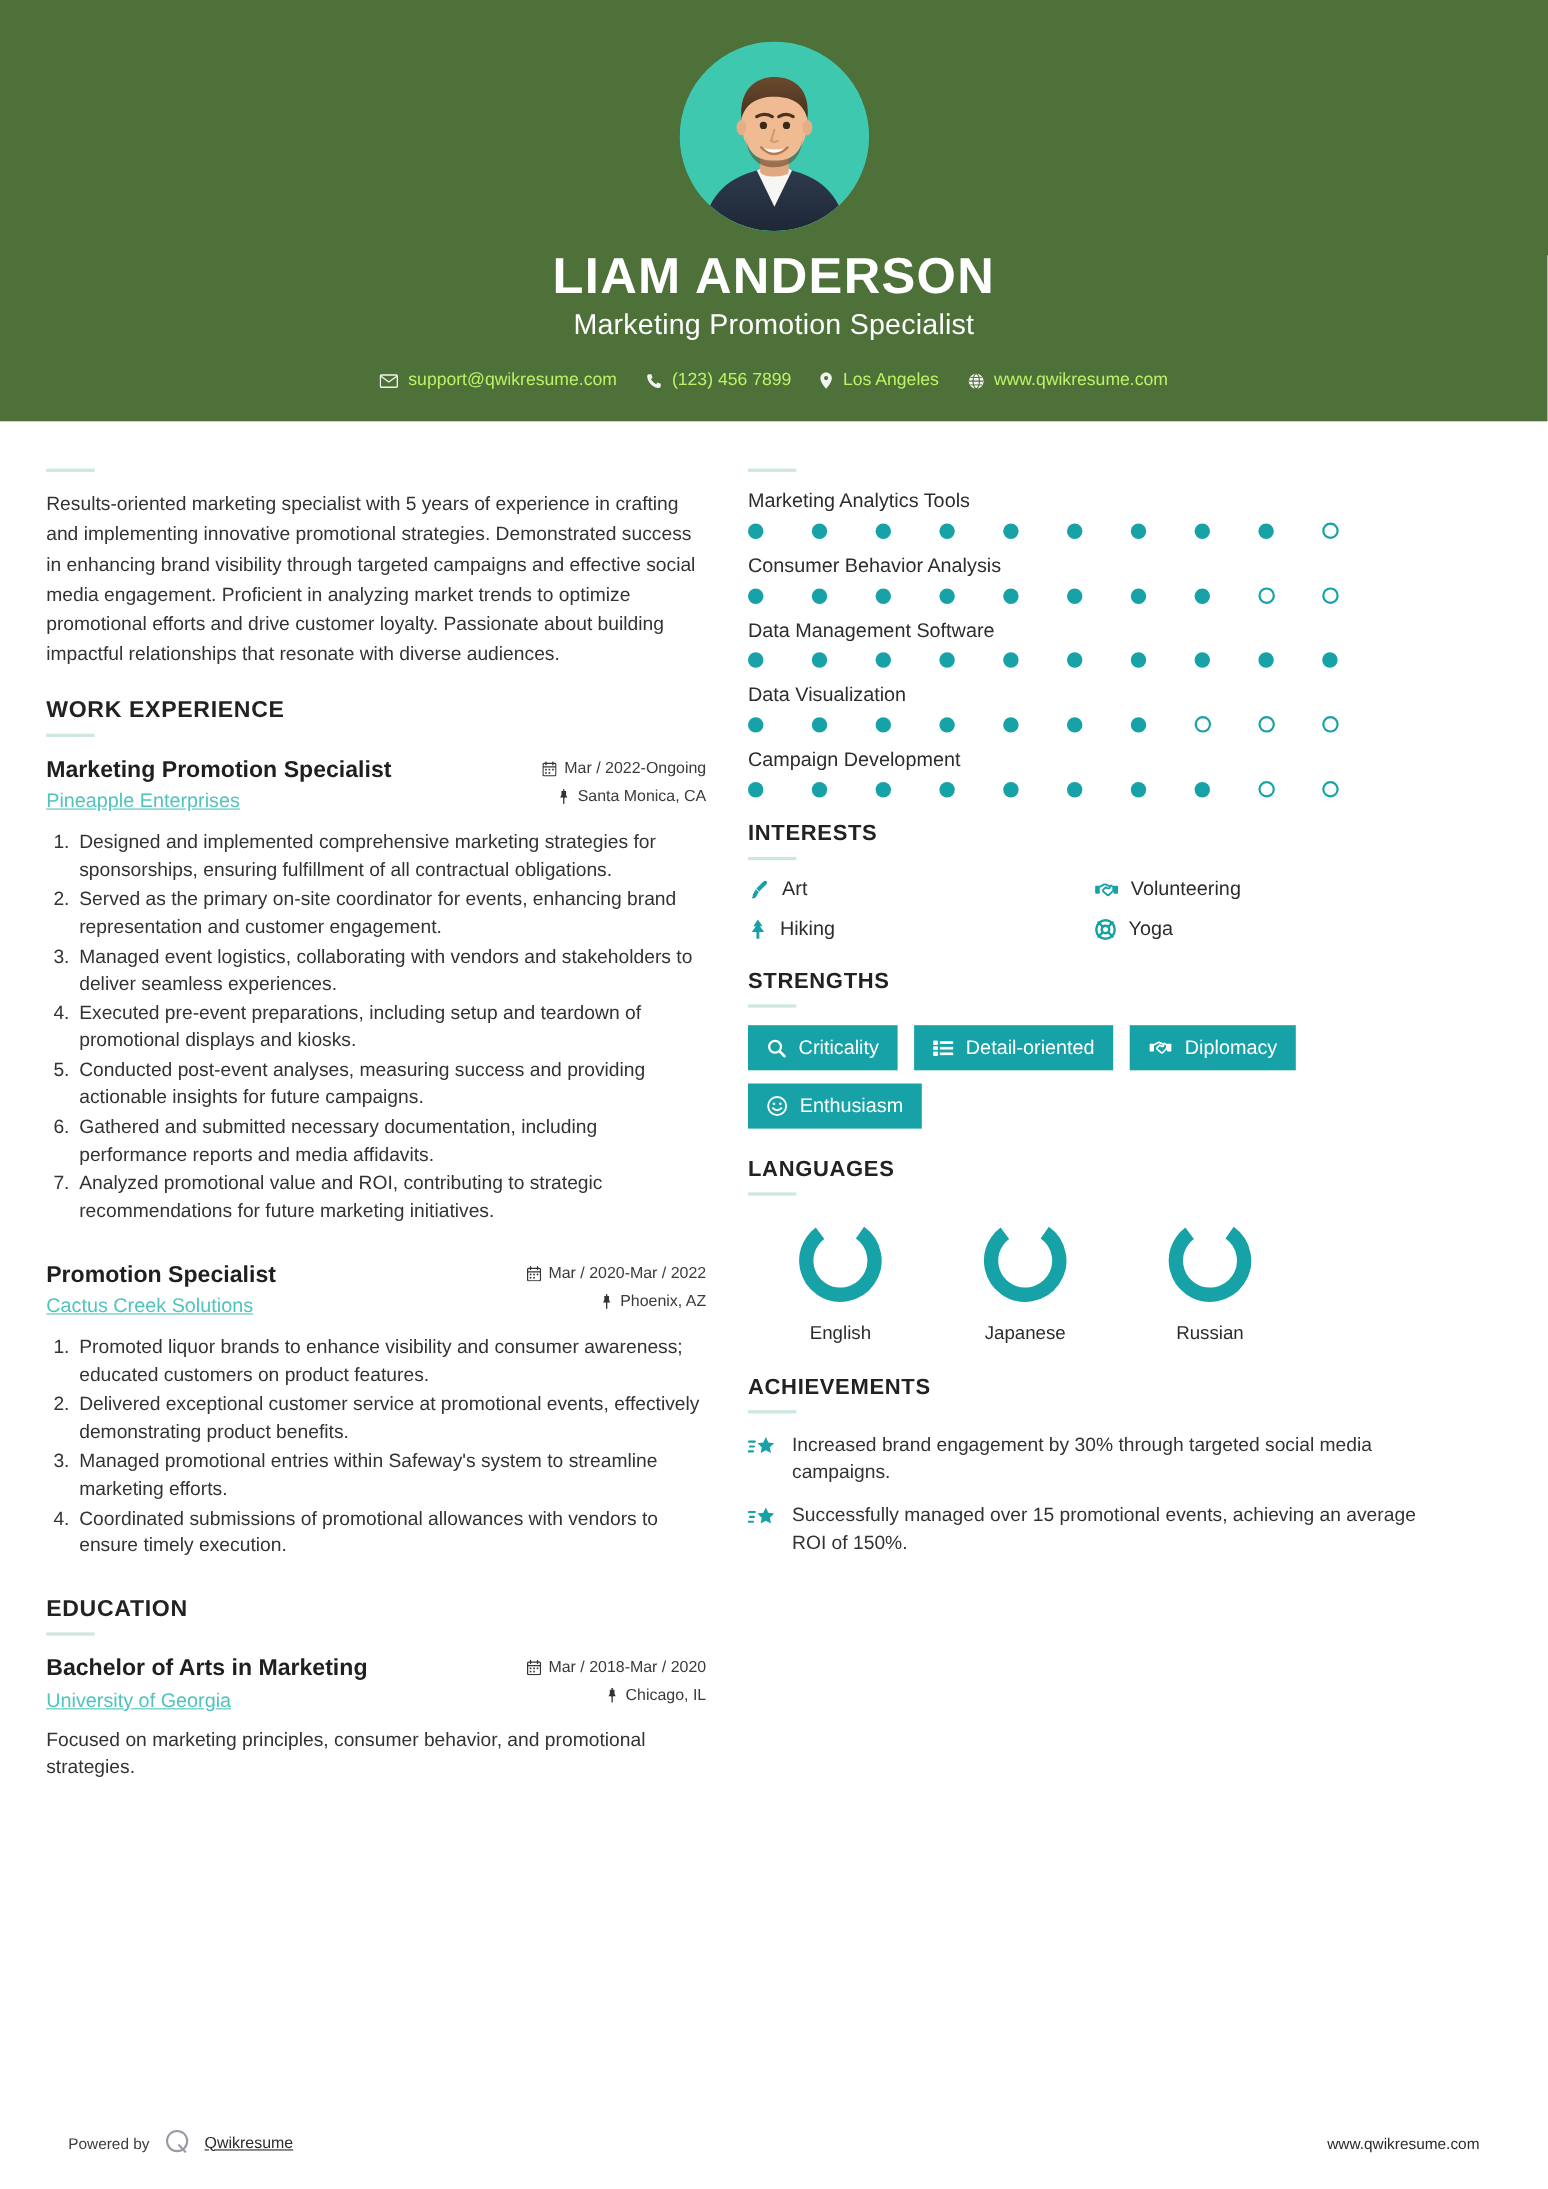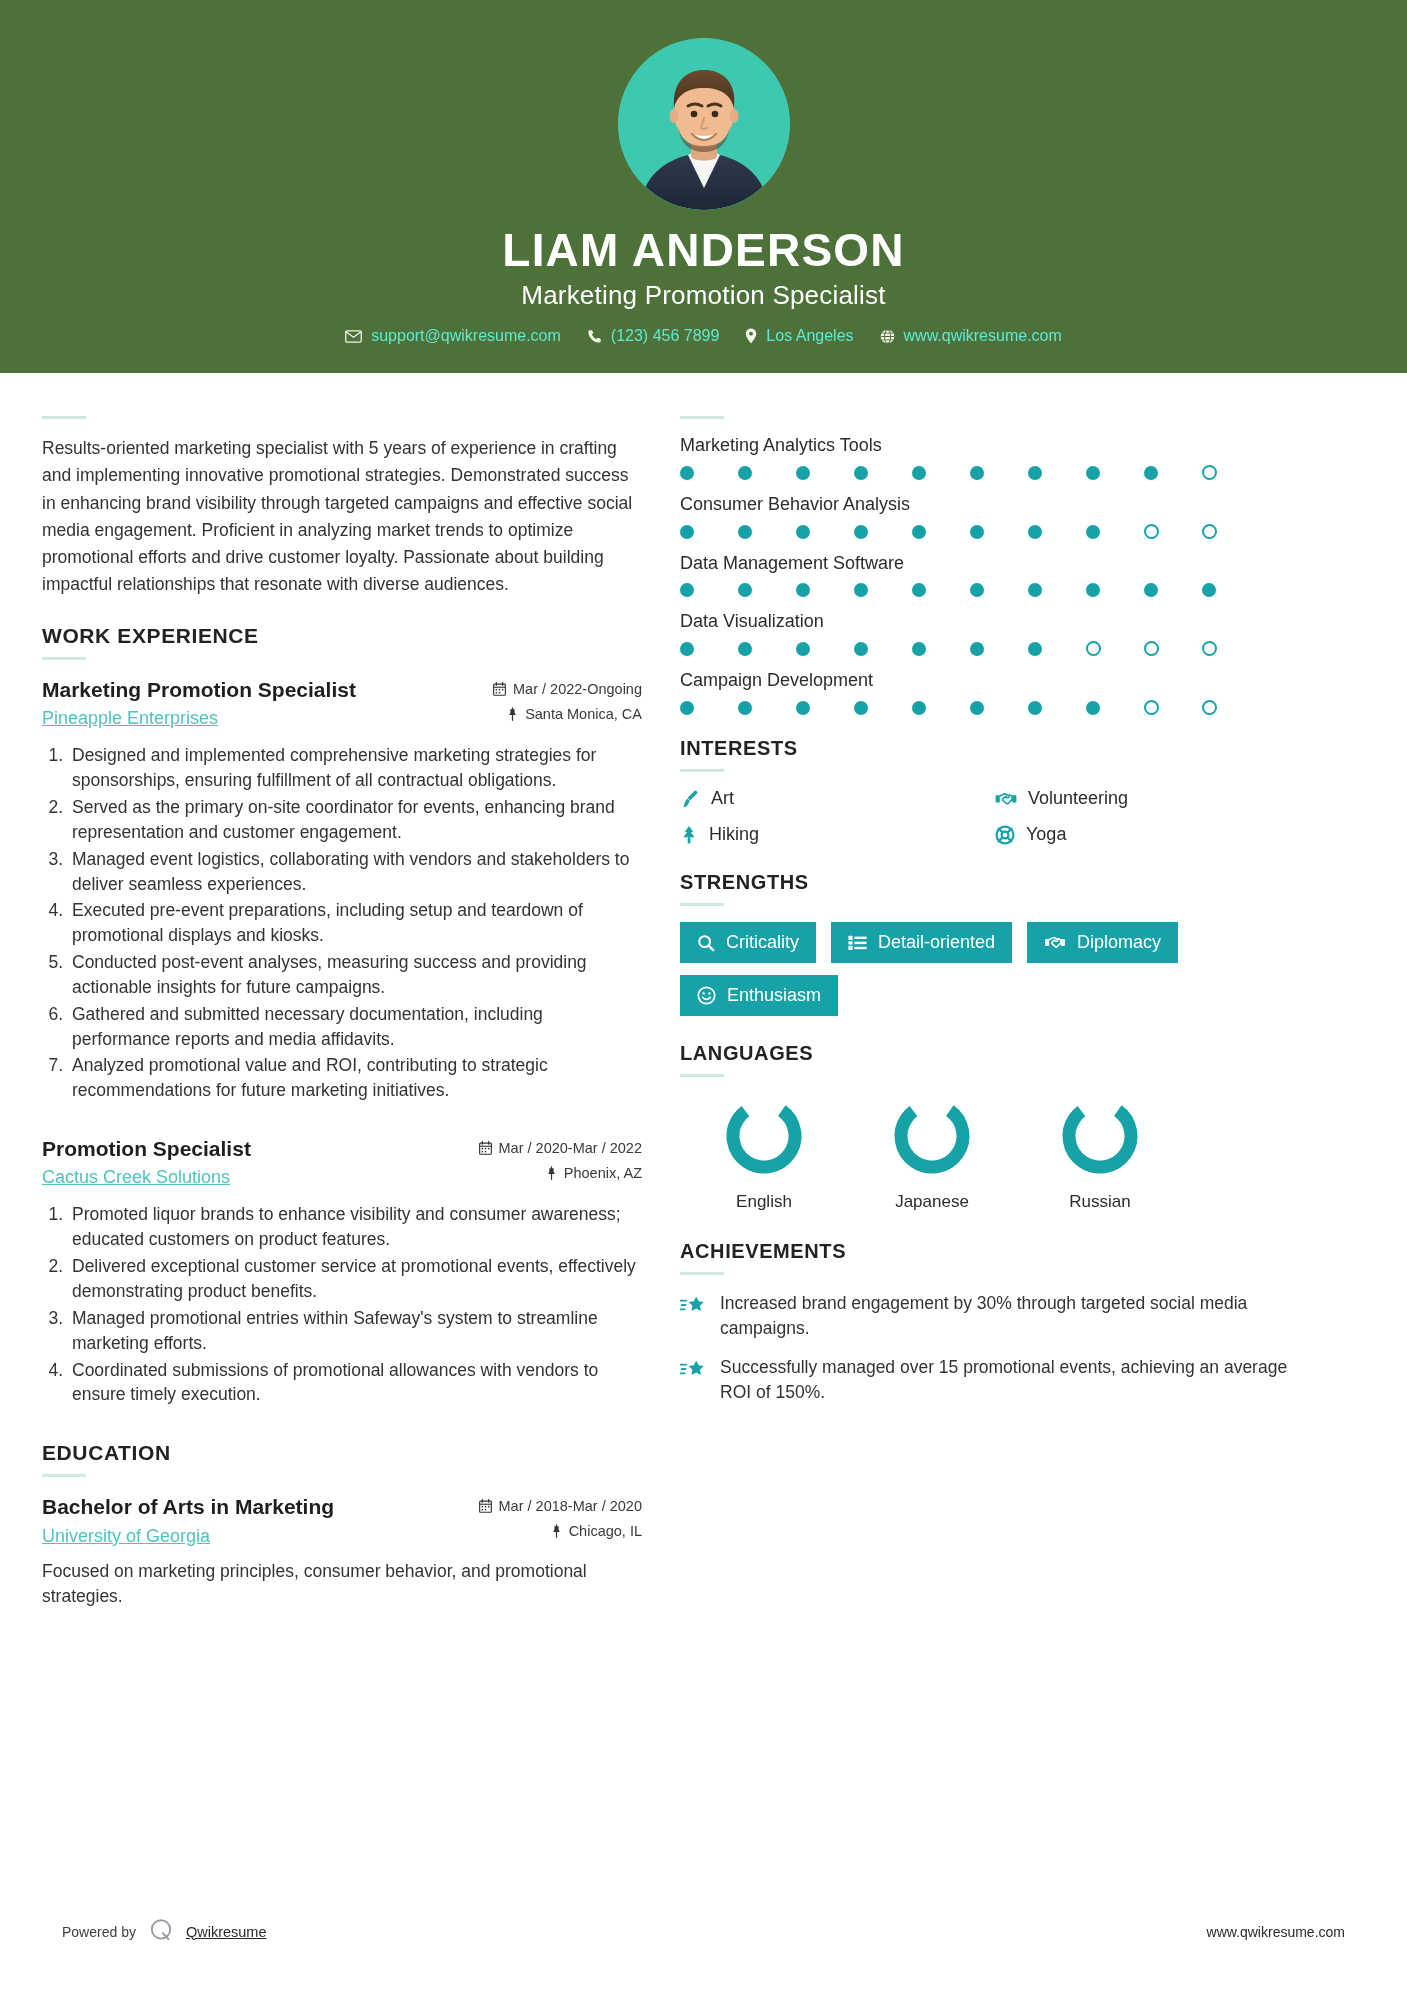--- a/index.html
+++ b/index.html
@@ -35,26 +35,26 @@
     line-height:1.05;
   }
   .job-title {
     font-size:26px;
     font-weight:normal;
     color:#ffffff;
     margin-top:6px;
     letter-spacing:0.2px;
   }
   .contact-row {
-    margin-top:16px;
+    margin-top:26px;
     display:flex;
     justify-content:center;
     align-items:center;
     gap:10px;
-    color:#5eead4;
+    color:#bef264;
     font-size:16px;
   }
   .contact-item { display:flex; align-items:center; gap:9px; padding:0 8px; }
   .contact-item svg { display:block; }
 
   
   .body-grid {
     display:flex;
     padding:34px 42px 0 42px;
     gap:38px;
@@ -219,21 +219,21 @@
   .ach-icon { flex:0 0 auto; padding-top:3px; }
   .ach-text {
     font-size:17.5px;
     line-height:1.42;
     color:#333;
   }
 
   
   .footer {
     position:absolute;
-    left:0; right:0; bottom:44px;
+    left:0; right:0; bottom:27px;
     display:flex;
     justify-content:space-between;
     align-items:center;
     padding:0 62px;
     font-size:14px;
     color:#3d3d3d;
   }
   .footer-left { display:flex; align-items:center; gap:12px; }
   .brand-q { display:block; }
   .brand-name {

